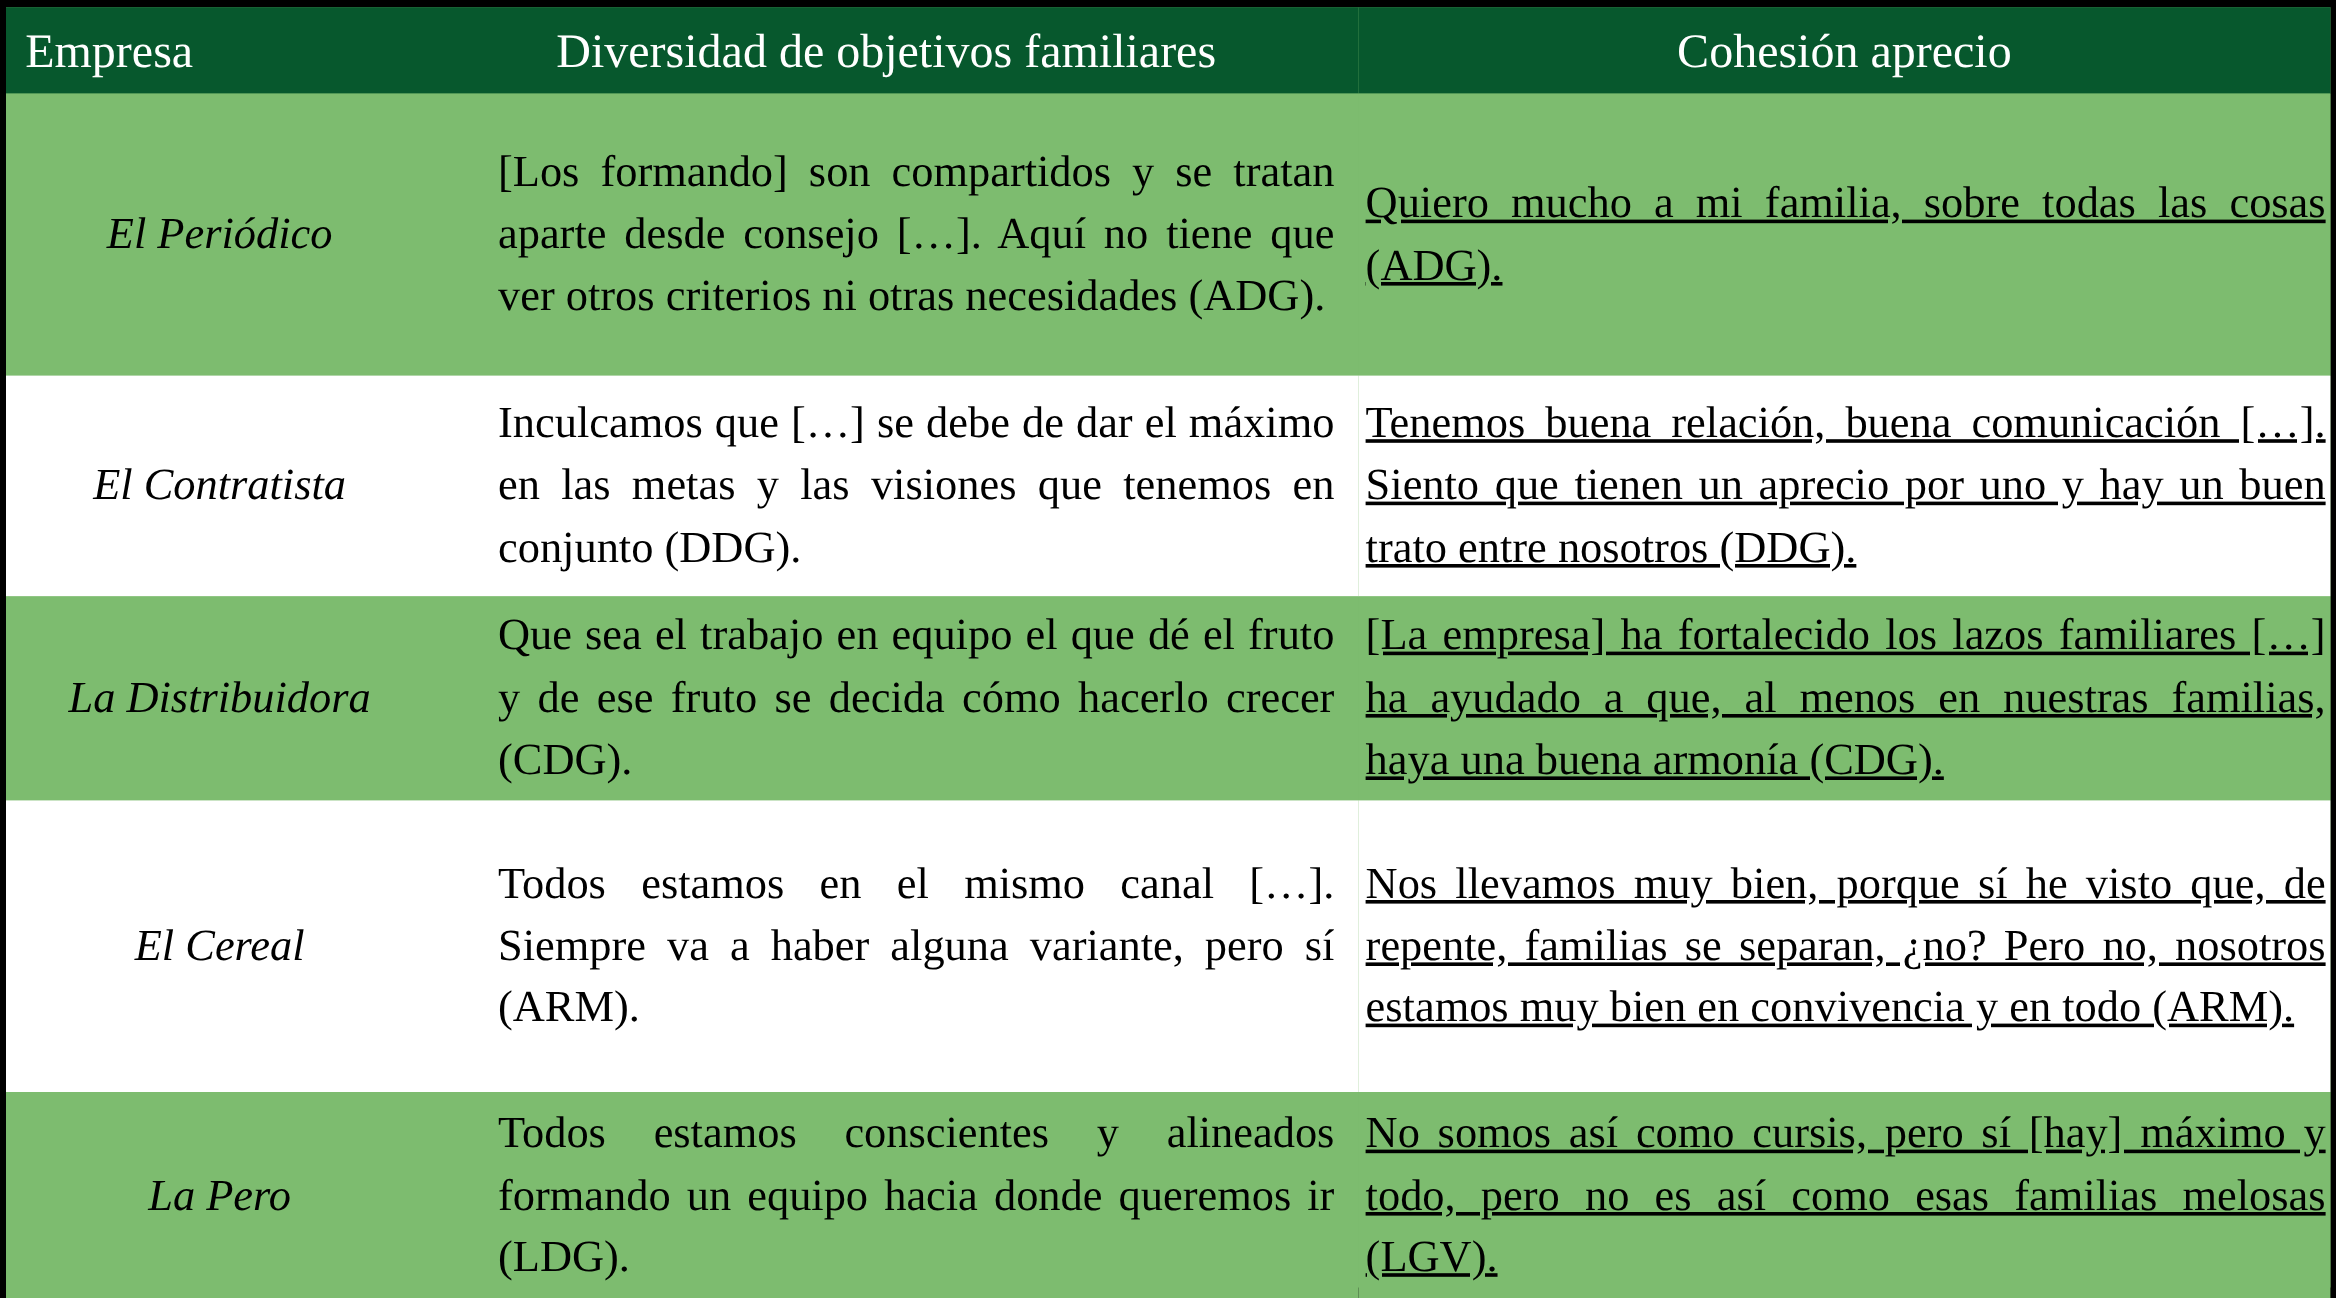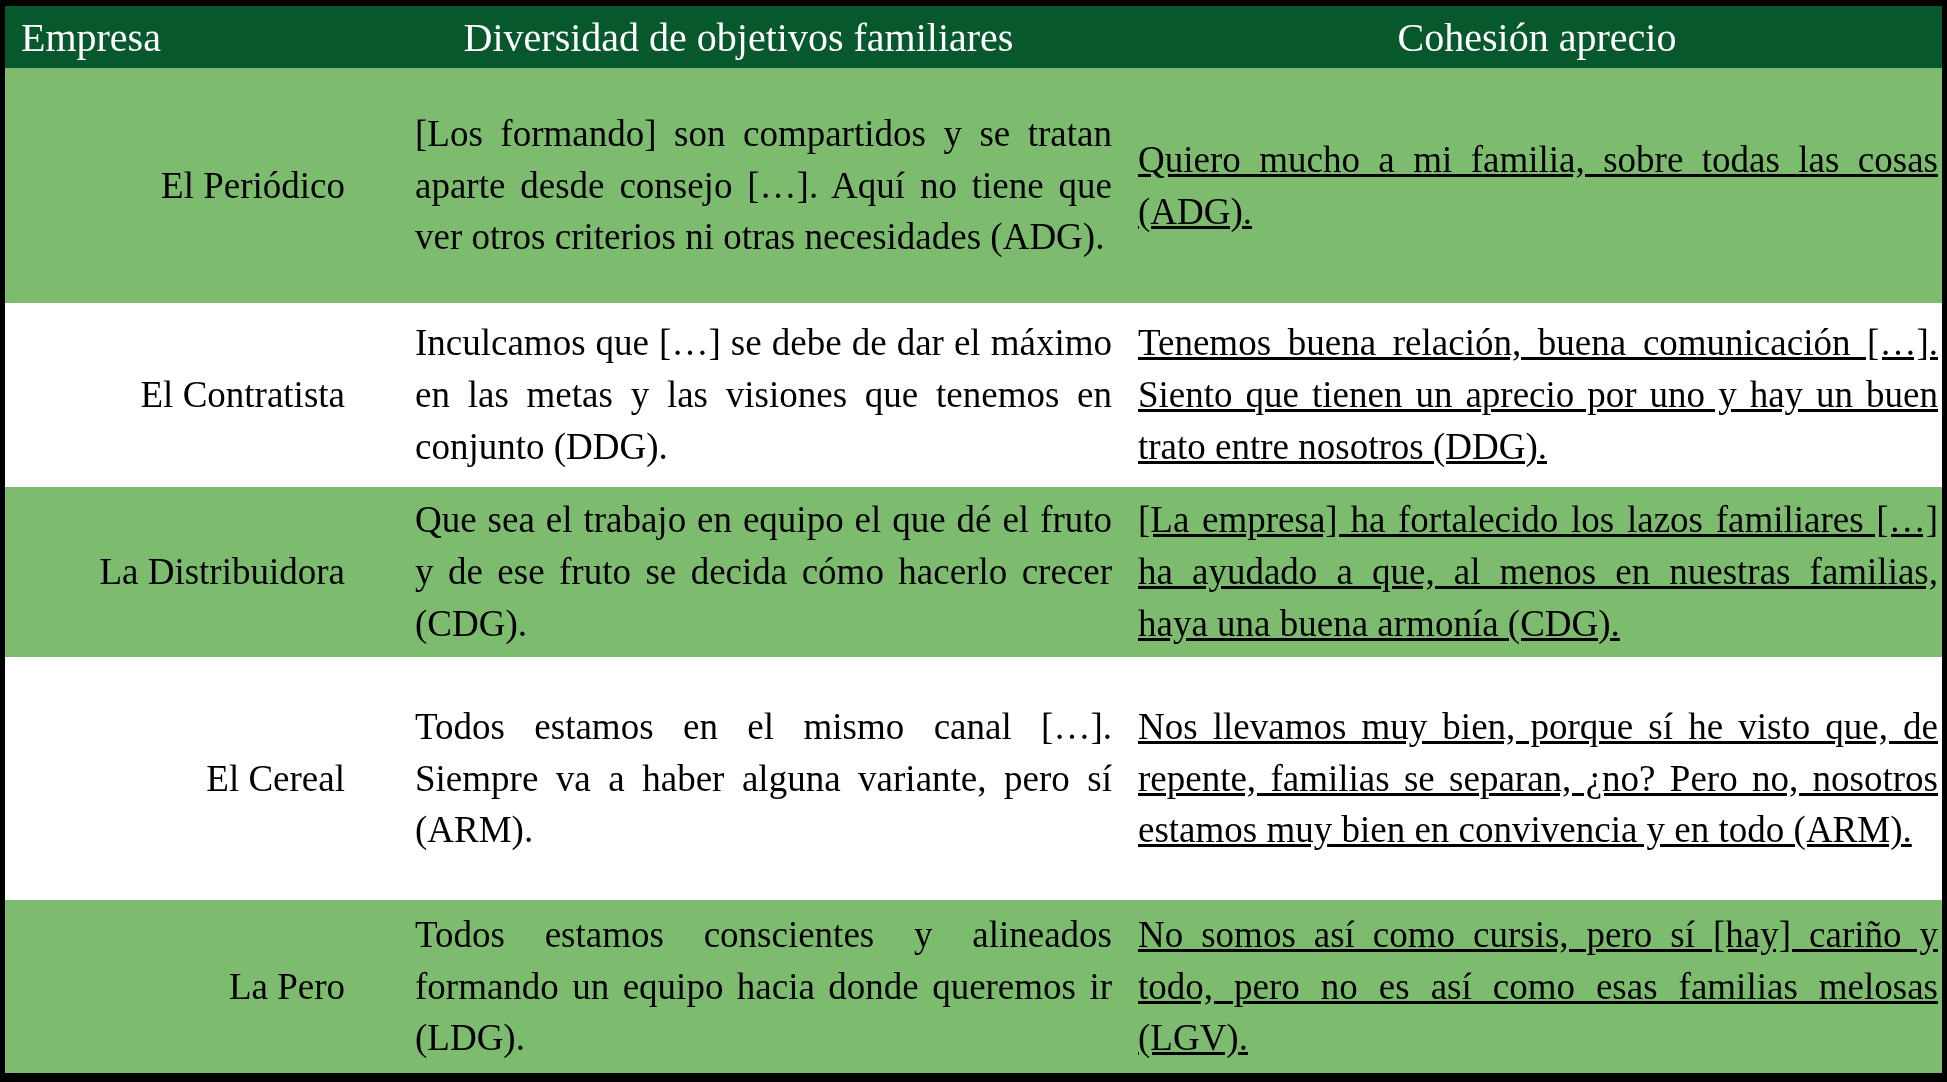--- a/index.html
+++ b/index.html
@@ -22,41 +22,41 @@
   }
   table{
     width:100%;height:100%;
     border-collapse:collapse;
     table-layout:fixed;
   }
   col.c1{width:340px;}
   col.c2{width:787px;}
   col.c3{width:810px;}
 
-  thead tr{height:62px;}
+  thead tr{height:72px;}
   th{
     background:var(--header-bg);
     color:var(--header-text);
     font-weight:normal;
     font-size:40px;
     vertical-align:middle;
     text-align:center;
     white-space:nowrap;
   }
   th.col-empresa{text-align:left;padding-left:16px;}
 
   td{
     vertical-align:middle;
     font-size:37px;
     line-height:1.4;
   }
   tr.row-green td{background:var(--row-green);}
   tr.row-white td{background:var(--row-white);}
 
-  td.company{padding-left:16px;text-align:right;}
+  td.company{padding-left:16px;text-align:center;font-style:italic;}
   td.quote-diversidad{padding-left:70px;padding-right:20px;text-align:justify;}
   td.quote-cohesion{padding-left:6px;padding-right:4px;text-align:justify;text-decoration:underline;}
 
   tr.r1{height:235px;}
   tr.r2{height:184px;}
   tr.r3{height:170px;}
   tr.r4{height:243px;}
   tr.r5{height:173px;}
 </style>
 </head>
@@ -93,17 +93,17 @@
         <td class="quote-cohesion">[La empresa] ha fortalecido los lazos familiares […] ha ayudado a que, al menos en nuestras familias, haya una buena armonía (CDG).</td>
       </tr>
       <tr class="row-white r4">
         <td class="company">El Cereal</td>
         <td class="quote-diversidad">Todos estamos en el mismo canal […]. Siempre va a haber alguna variante, pero sí (ARM).</td>
         <td class="quote-cohesion">Nos llevamos muy bien, porque sí he visto que, de repente, familias se separan, ¿no? Pero no, nosotros estamos muy bien en convivencia y en todo (ARM).</td>
       </tr>
       <tr class="row-green r5">
         <td class="company">La Pero</td>
         <td class="quote-diversidad">Todos estamos conscientes y alineados formando un equipo hacia donde queremos ir (LDG).</td>
-        <td class="quote-cohesion">No somos así como cursis, pero sí [hay] cariño y todo, pero no es así como esas familias melosas (LGV).</td>
+        <td class="quote-cohesion">No somos así como cursis, pero sí [hay] máximo y todo, pero no es así como esas familias melosas (LGV).</td>
       </tr>
     </tbody>
   </table>
 </div>
 
 </body></html>

